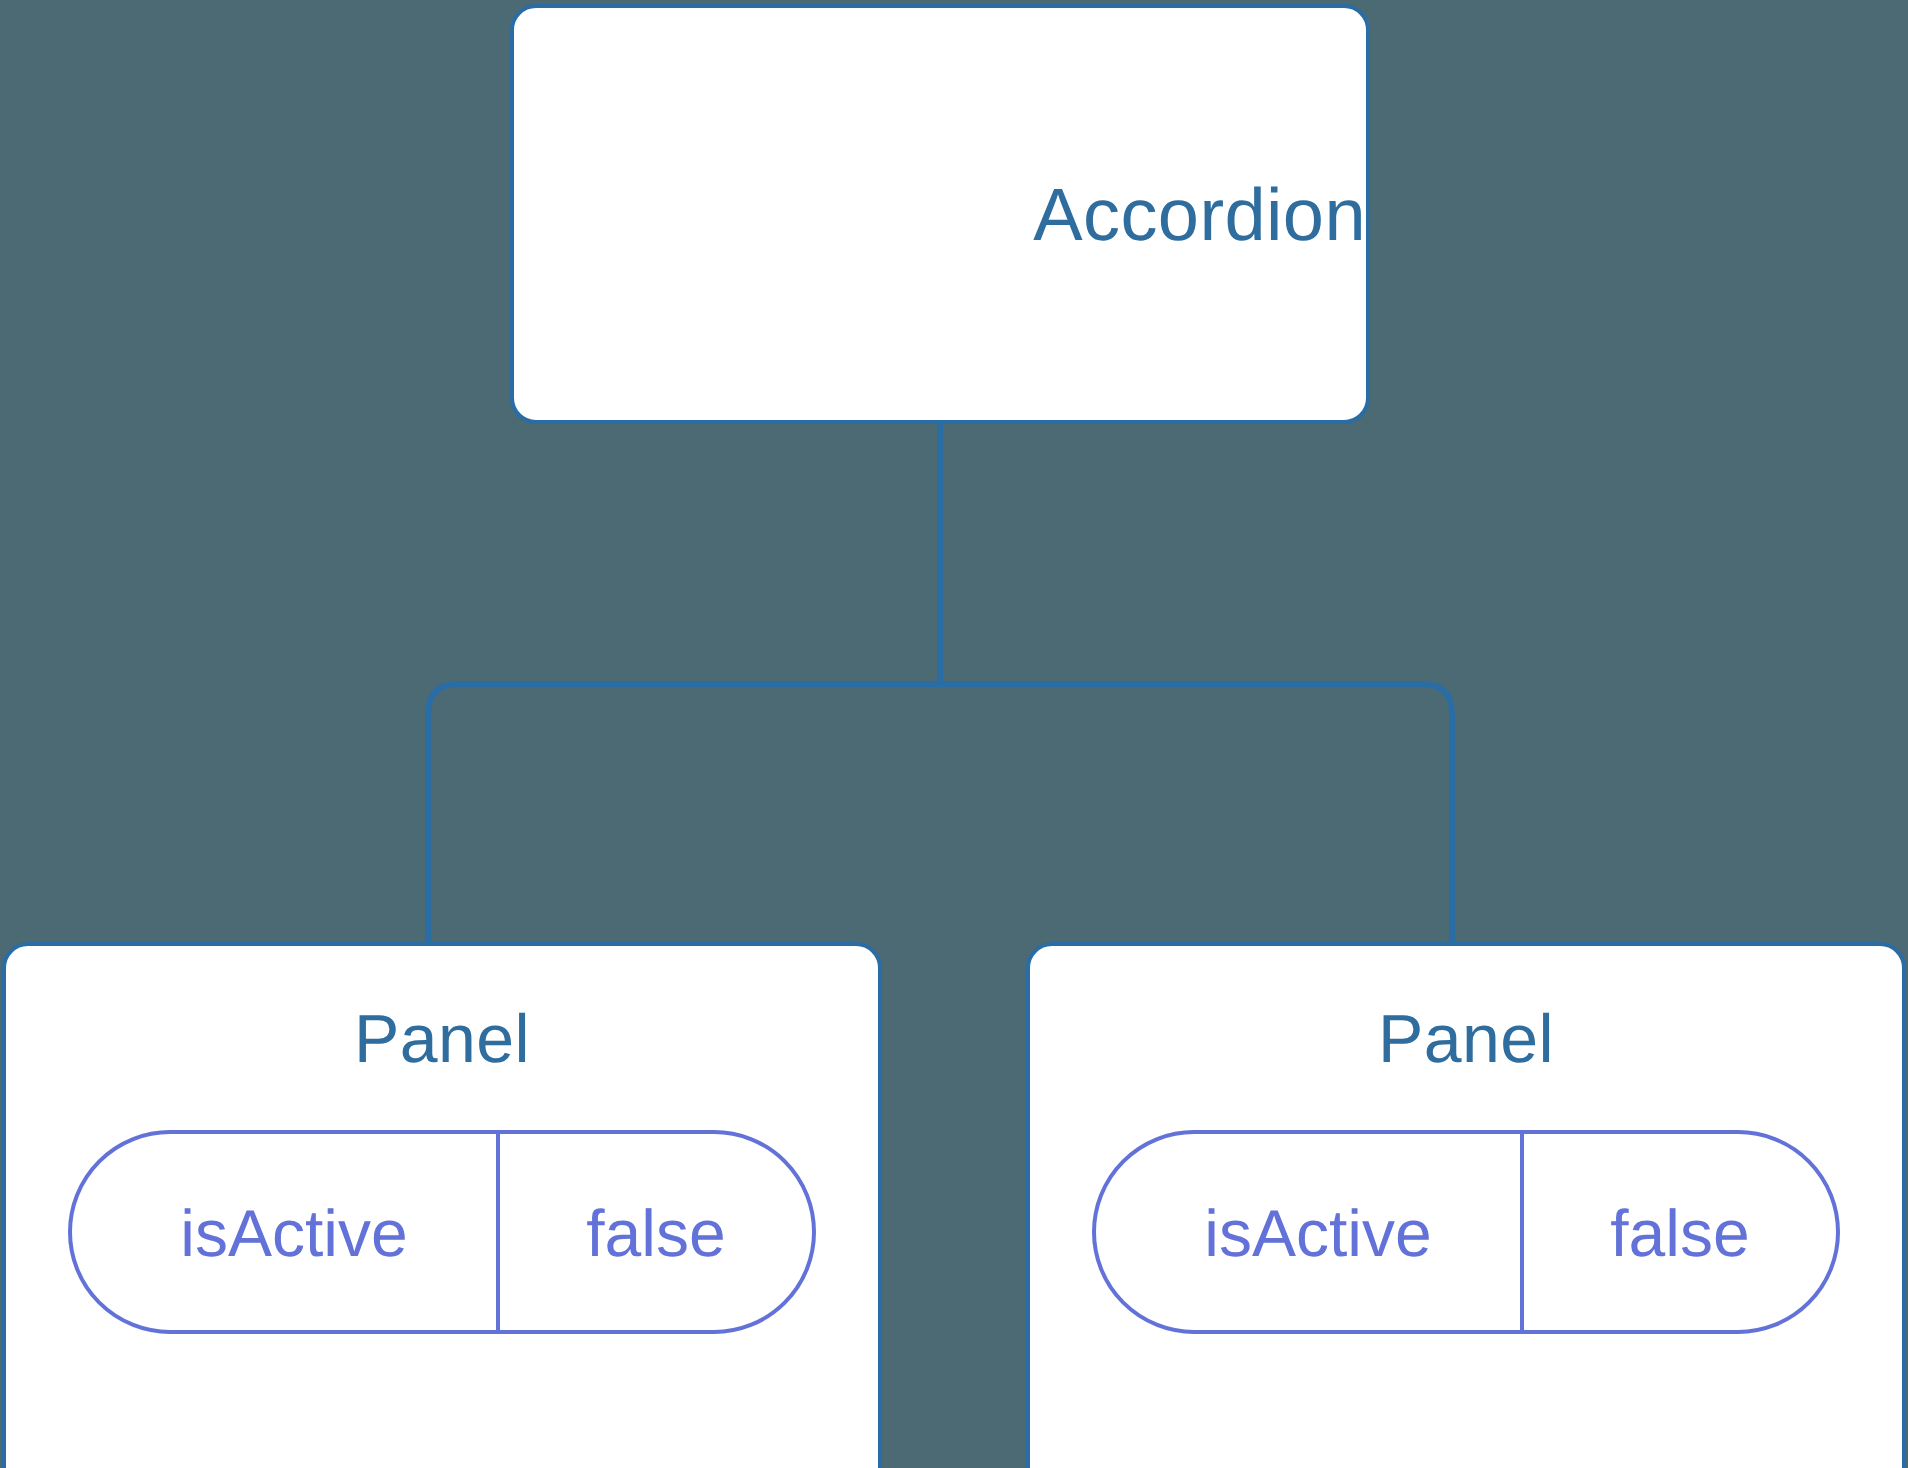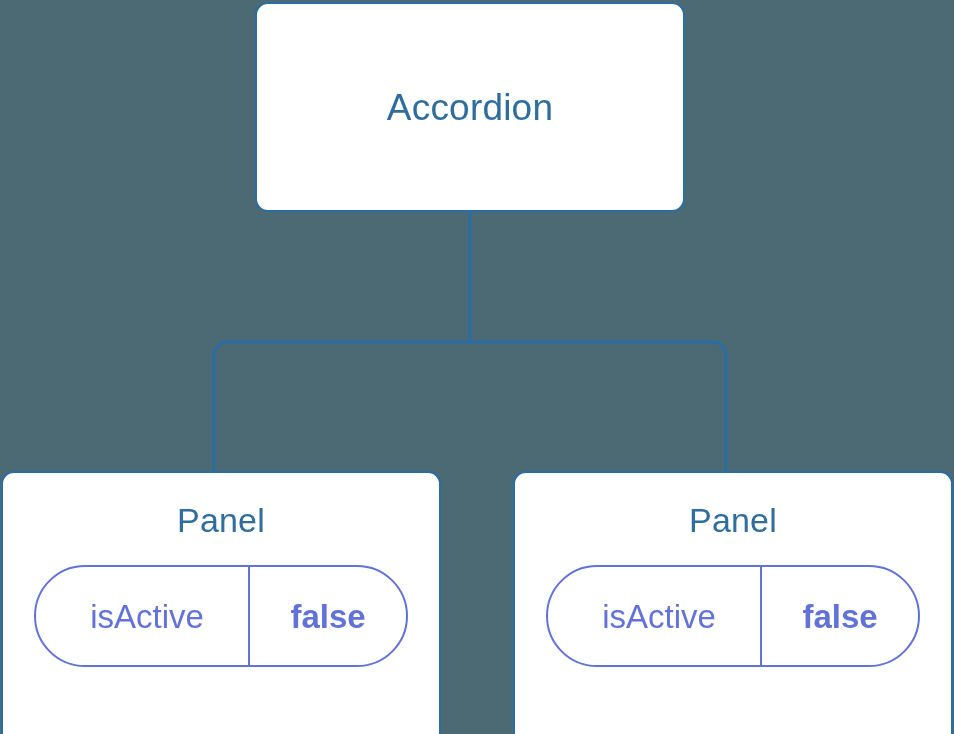--- a/index.html
+++ b/index.html
@@ -41,21 +41,21 @@
     box-sizing: border-box;
   }
 
   .node-root {
     left: 255px;
     top: 2px;
     width: 430px;
     height: 210px;
     display: flex;
     align-items: center;
-    justify-content: center;
+    justify-content: flex-end;
   }
 
   .node-leaf {
     width: 440px;
     height: 290px;        
     top: 471px;
     display: flex;
     flex-direction: column;
     align-items: center;
     padding-top: 30px;
@@ -103,21 +103,20 @@
   }
 
   .prop-key {
     width: 212px;
     padding-left: 10px;
   }
 
   .prop-value {
     width: 158px;
     border-left: 2px solid #6272d8;
-    font-weight: bold;
   }
 </style>
 </head>
 <body>
 
 <div id="stage">
 
   <svg id="edges" viewBox="0 0 954 734" width="954" height="734" fill="none">
 
     <path d="M 470 210 L 470 342" stroke="#2a6da4" stroke-width="3" fill="none" stroke-linecap="butt"></path>

